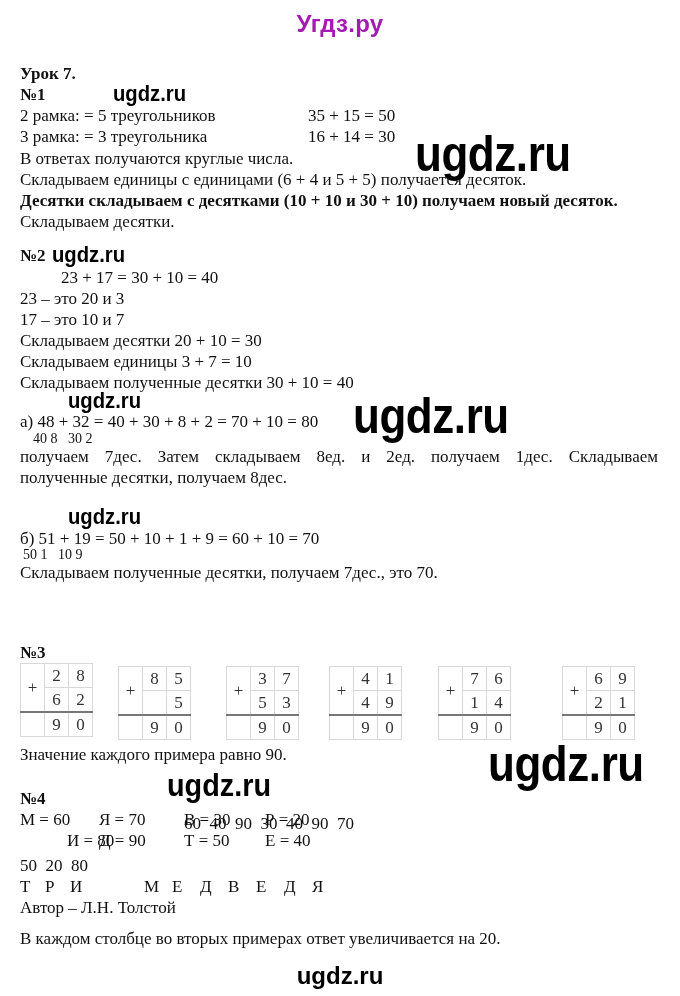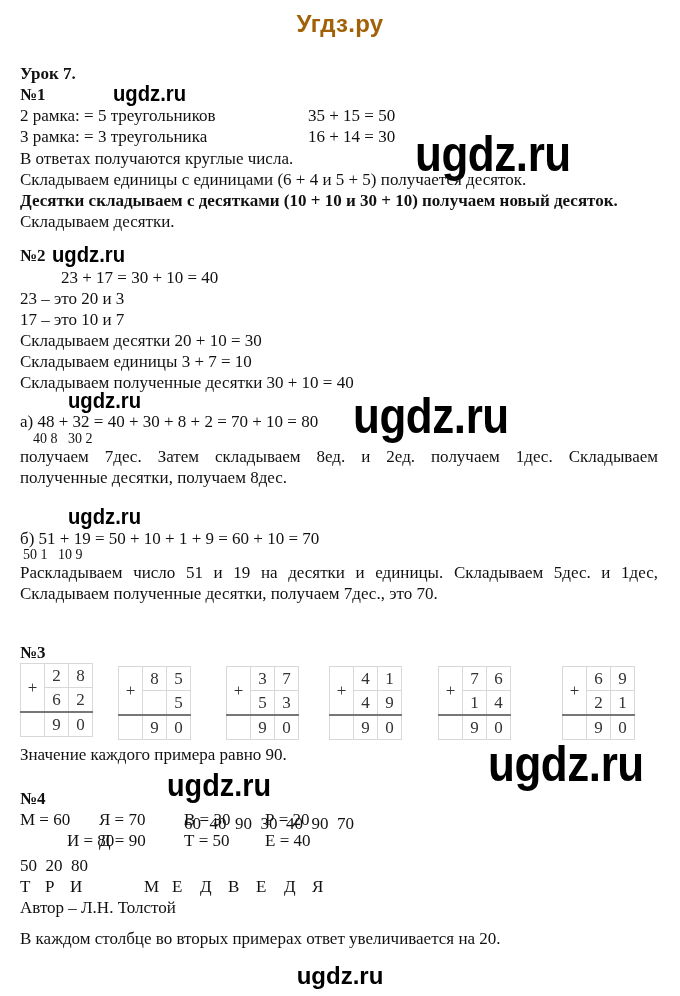--- a/index.html
+++ b/index.html
@@ -1,20 +1,20 @@
 <!DOCTYPE html>
 <html><head>
 <meta charset="utf-8">
 <style>
   html, body { margin: 0; padding: 0; background: #ffffff; }
   body { width: 680px; height: 996px; position: relative; overflow: hidden; color: #111; }
   .serif { font-family: "Liberation Serif", "DejaVu Serif", serif; font-size: 17px; line-height: 21px; }
   .abs { position: absolute; white-space: nowrap; }
   .hdr { position: absolute; top: 10px; left: 0; width: 680px; text-align: center;
-         font-family: "Liberation Sans", "DejaVu Sans", sans-serif; font-weight: bold; font-size: 24px; letter-spacing: 0.3px; color:#a16207; }
+         font-family: "Liberation Sans", "DejaVu Sans", sans-serif; font-weight: bold; font-size: 24px; letter-spacing: 0.3px; color:#a21caf; }
   .wm { font-family: "Liberation Sans", "DejaVu Sans", sans-serif; font-weight: bold; color: #000; position: absolute; white-space: nowrap; }
   .wm-sm { font-size: 22px; transform: scaleX(0.92); transform-origin: left; }
   .wm-lg { font-size: 50px; transform: scaleX(0.88); transform-origin: left; letter-spacing: -0.5px; }
   .bold { font-weight: bold; }
   .sub { font-size: 14px; line-height: 12px; }
   .just-line { display:block; text-align: justify; text-align-last: justify; width: 638px; white-space: normal; }
   .just-line.last { text-align-last: left; }
 
   
   .ctab { position: absolute; border-collapse: collapse; font-family: "Liberation Serif", "DejaVu Serif", serif; font-size: 17px; color:#333; }
@@ -66,21 +66,20 @@
   <span class="just-line">получаем 7дес. Затем складываем 8ед. и 2ед. получаем 1дес. Складываем</span>
   <span class="just-line last">полученные десятки, получаем 8дес.</span>
 </div>
 
 <div class="wm wm-sm" style="left:68px; top:504px;">ugdz.ru</div>
 <div class="abs serif" style="left:20px; top:528px;font-family:Liberation Serif, serif;">б) 51 + 19 = 50 + 10 + 1 + 9 = 60 + 10 = 70</div>
 <div class="abs serif sub" style="left:23px; top:549px;">
   <span>50</span>&nbsp;<span>1</span>&nbsp;&nbsp;&nbsp;<span>10</span>&nbsp;<span>9</span>
 </div>
 <div class="abs serif" style="left:20px; top:562px;">
-  <span class="just-line">Раскладываем число 51 и 19 на десятки и единицы. Складываем 5дес. и 1дес,</span>
   <span class="just-line last">Складываем полученные десятки, получаем 7дес., это 70.</span>
 </div>
 
 <div class="abs serif bold" style="left:20px; top:642px;">№3</div>
 
 <table class="ctab" style="left:20px; top:663px;">
   <tbody>
       <tr>
         <td rowspan="2" class="plus">+</td>
         <td>2</td>

